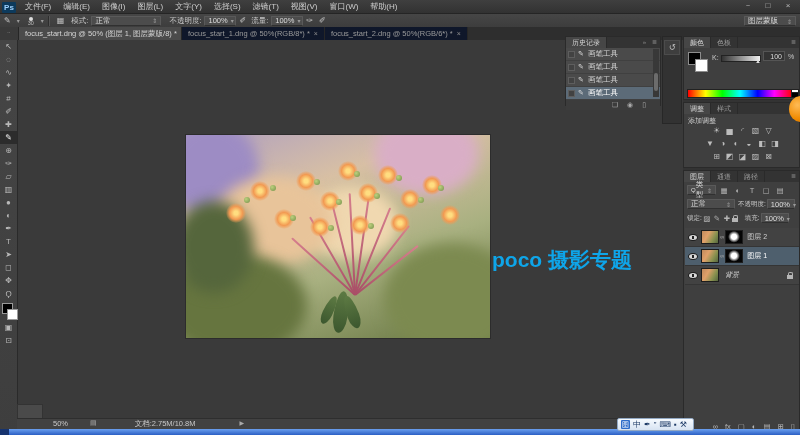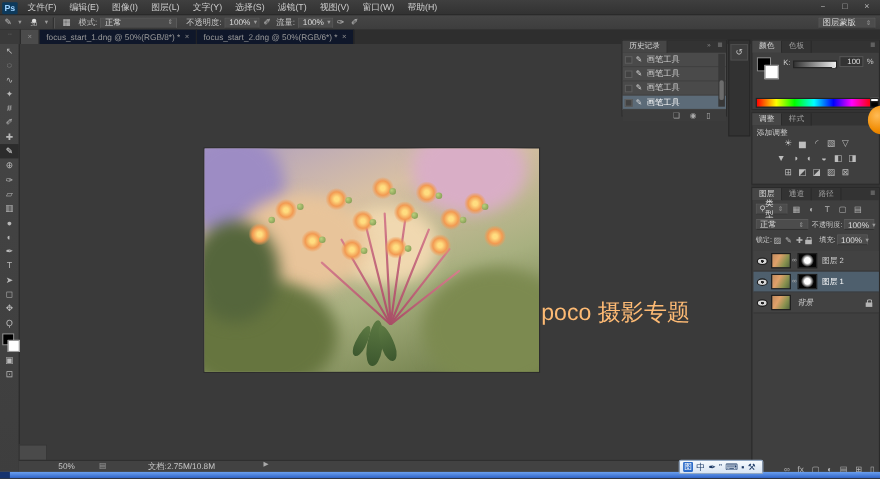--- a/index.html
+++ b/index.html
@@ -54,22 +54,22 @@
          box-shadow:0 0 0 1px #2c2c2c;}
   .bk{position:absolute;border-radius:50%;filter:blur(7px);}
   .stem{position:absolute;width:2px;background:linear-gradient(#d67f8d,#a84e66);
         transform-origin:bottom center;border-radius:2px;}
   .fl{position:absolute;width:20px;height:20px;border-radius:50%;
       background:radial-gradient(circle,#ffdd80 14%,#f29a52 46%,rgba(242,154,82,0) 72%);}
   .bud{position:absolute;width:6px;height:6px;border-radius:50%;
        background:radial-gradient(circle at 35% 35%,#bcd07d,#75914a);}
   .leaf{position:absolute;background:linear-gradient(#5d7a43,#3c572e);
         border-radius:50% 50% 50% 50%/62% 62% 38% 38%;}
-  .wm-title{left:492px;top:246px;font-size:21px;font-weight:normal;color:#fdba74;letter-spacing:0px;
-            font-family:"Liberation Sans","DejaVu Sans",sans-serif;margin-top:24px;}
+  .wm-title{left:492px;top:246px;font-size:21px;font-weight:bold;color:#0ea5e9;letter-spacing:0px;
+            font-family:"Liberation Sans","DejaVu Sans",sans-serif;}
   .wm-url{left:497px;top:274px;font-size:12px;font-weight:bold;color:#fff;}
 
   
   .panel{background:#3f3f3f;border:1px solid #2a2a2a;box-sizing:border-box;}
   .ptabs{height:11px;background:#333;display:flex;font-size:7px;color:#9f9f9f;}
   .ptab{padding:0 6px;line-height:11px;background:#333;border-right:1px solid #2a2a2a;white-space:nowrap;}
   .ptab.active{background:#464646;color:#d8d8d8;}
   .pmenu{margin-left:auto;padding:0 3px;color:#8a8a8a;font-size:6px;line-height:11px;}
 
   
@@ -171,20 +171,21 @@
     <span class="opt-icon">✐</span>
     <div class="sel" style="width:52px;position:absolute;right:4px;top:2px">
       <span>图层蒙版</span>
       <span class="caret">⇕</span>
     </div>
   </div>
 
   <div class="abs tabbar">
     <div class="dockstub">∙∙</div>
     <div class="tab active">
+      <span>focus_start.dng @ 50% (图层 1, 图层蒙版/8) *</span>
       <span class="x">×</span>
     </div>
     <div class="tab">
       <span>focus_start_1.dng @ 50%(RGB/8*) *</span>
       <span class="x">×</span>
     </div>
     <div class="tab">
       <span>focus_start_2.dng @ 50%(RGB/6*) *</span>
       <span class="x">×</span>
     </div>

